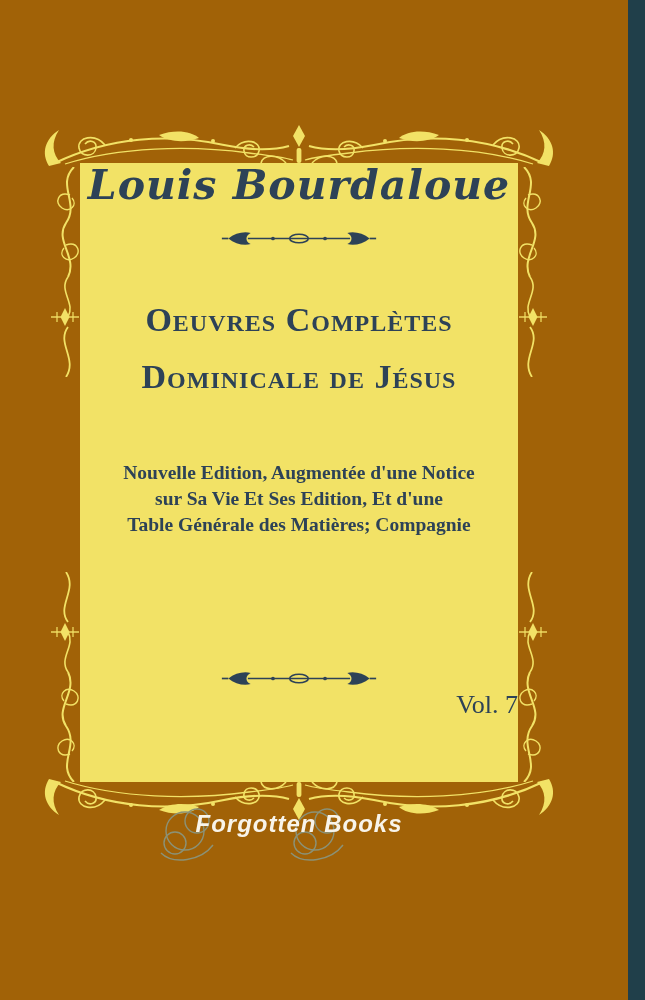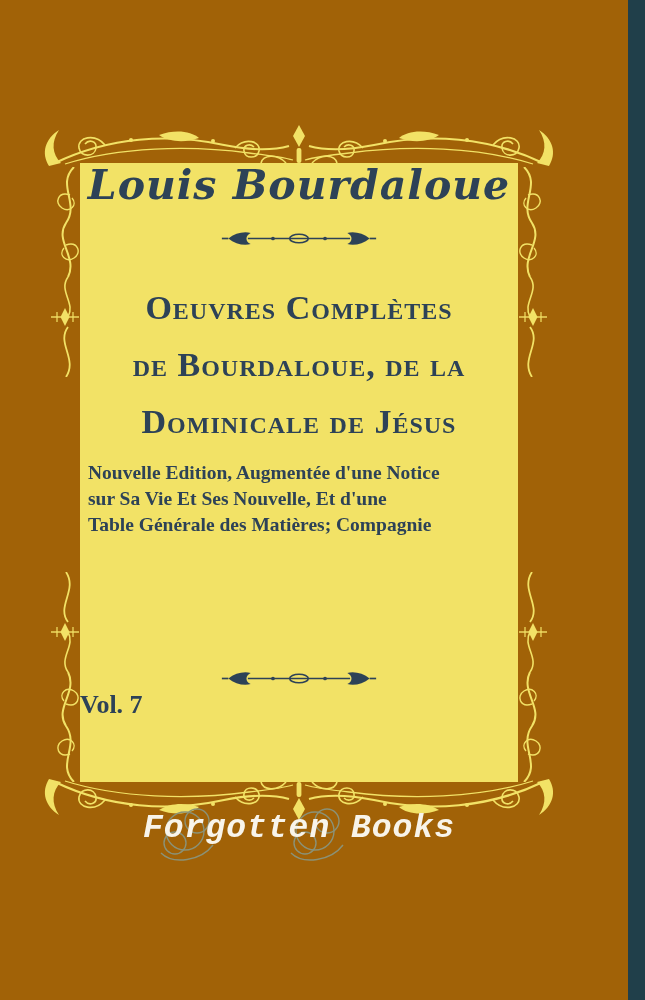--- a/index.html
+++ b/index.html
@@ -18,47 +18,47 @@
     font-family:"DejaVu Serif", serif; font-style:italic; font-weight:700;
     font-size:41px; letter-spacing:1px; color:#2d4257;
   }
   .divider {
     position:absolute; left:50%; transform:translateX(-50%);
     width:158px; height:19px;
   }
   .divider1 { top:66px; }
   .divider2 { top:506px; }
   .title {
-    position:absolute; top:116px; left:0; right:0; text-align:center;
+    position:absolute; top:128px; left:0; right:0; text-align:center;
     font-variant:small-caps; font-weight:600; font-size:34px;
     line-height:57px; letter-spacing:1px; color:#2d4257;
   }
   .subtitle {
-    position:absolute; top:297px; left:8px; right:8px; 
+    position:absolute; top:297px; left:8px; right:8px; text-align:center;
     font-weight:700; font-size:19.5px; line-height:26px; color:#2d4257;
   }
   .volume {
-    position:absolute; top:527px; left:0; right:0; text-align:left;
-    font-weight:700; font-size:26px; color:#2d4257;
+    position:absolute; top:527px; left:0; right:0; text-align:right;
+    font-weight:400; font-size:26px; color:#2d4257;
   }
   .band { position:absolute; width:520px; height:44px; left:39px; }
   .band-top { top:123px; }
   .band-bottom { top:778px; transform:scaleY(-1); }
   .side { position:absolute; width:34px; height:210px; }
   .side-lt { left:48px; top:167px; }
   .side-lb { left:48px; top:572px; transform:scaleY(-1); }
   .side-rt { left:516px; top:167px; transform:scaleX(-1); }
   .side-rb { left:516px; top:572px; transform:scale(-1,-1); }
   .logo-wrap {
     position:absolute; left:80px; top:810px; width:438px; text-align:center;
   }
   .logo-text {
     position:relative; z-index:2;
-    font-family:Liberation Mono, monospace; font-style:italic; font-weight:700;
-    font-size:33px; color:#f8f4ea; letter-spacing:1px;
+    font-family:Liberation Sans, sans-serif; font-style:italic; font-weight:700;
+    font-size:24px; color:#f8f4ea; letter-spacing:1px;
   }
   .logo-fl { position:absolute; width:64px; height:64px; z-index:1; top:-9px; }
   .logo-fl-1 { left:calc(50% - 144px); }
   .logo-fl-2 { left:calc(50% - 14px); }
 </style>
 </head>
 <body>
 
 <svg width="0" height="0" style="position:absolute" aria-hidden="true">
   <defs>
@@ -145,27 +145,26 @@
   <div class="cover">
 
     <div class="author">Louis Bourdaloue</div>
 
     <svg class="orn divider divider1">
         <use href="#orn-divider"></use>
       </svg>
 
     <div class="title">
       <div>Oeuvres Complètes</div>
-      <div>de Bourdaloue, de la</div>
       <div>Dominicale de Jésus</div>
     </div>
 
     <div class="subtitle">
       <div>Nouvelle Edition, Augmentée d'une Notice</div>
-      <div>sur Sa Vie Et Ses Nouvelle, Et d'une</div>
+      <div>sur Sa Vie Et Ses Edition, Et d'une</div>
       <div>Table Générale des Matières; Compagnie</div>
     </div>
 
     <svg class="orn divider divider2">
         <use href="#orn-divider"></use>
       </svg>
 
     <div class="volume">Vol. 7</div>
 
   </div>

